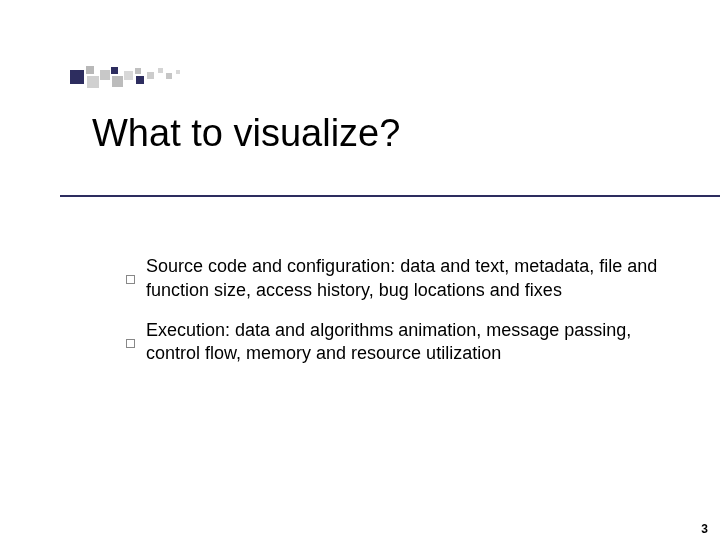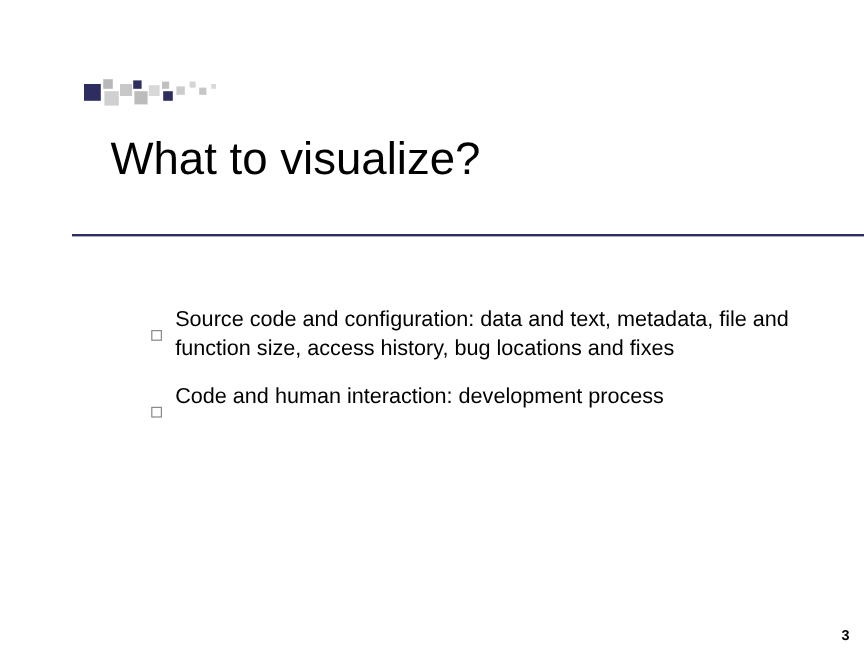--- a/index.html
+++ b/index.html
@@ -87,17 +87,17 @@
 </div>
 <hr class="title-rule">
 
 <div class="content">
   <div class="bullet-item">
     <span class="bullet-marker"></span>
     <div class="bullet-text">Source code and configuration: data and text, metadata, file and function size, access history, bug locations and fixes</div>
   </div>
   <div class="bullet-item">
     <span class="bullet-marker"></span>
-    <div class="bullet-text">Code and human interaction: development process</div>
+    <div class="bullet-text">Execution: data and algorithms animation, message passing, control flow, memory and resource utilization</div>
   </div>
 </div>
 
 <div class="page-number">3</div>
 
 </body></html>

